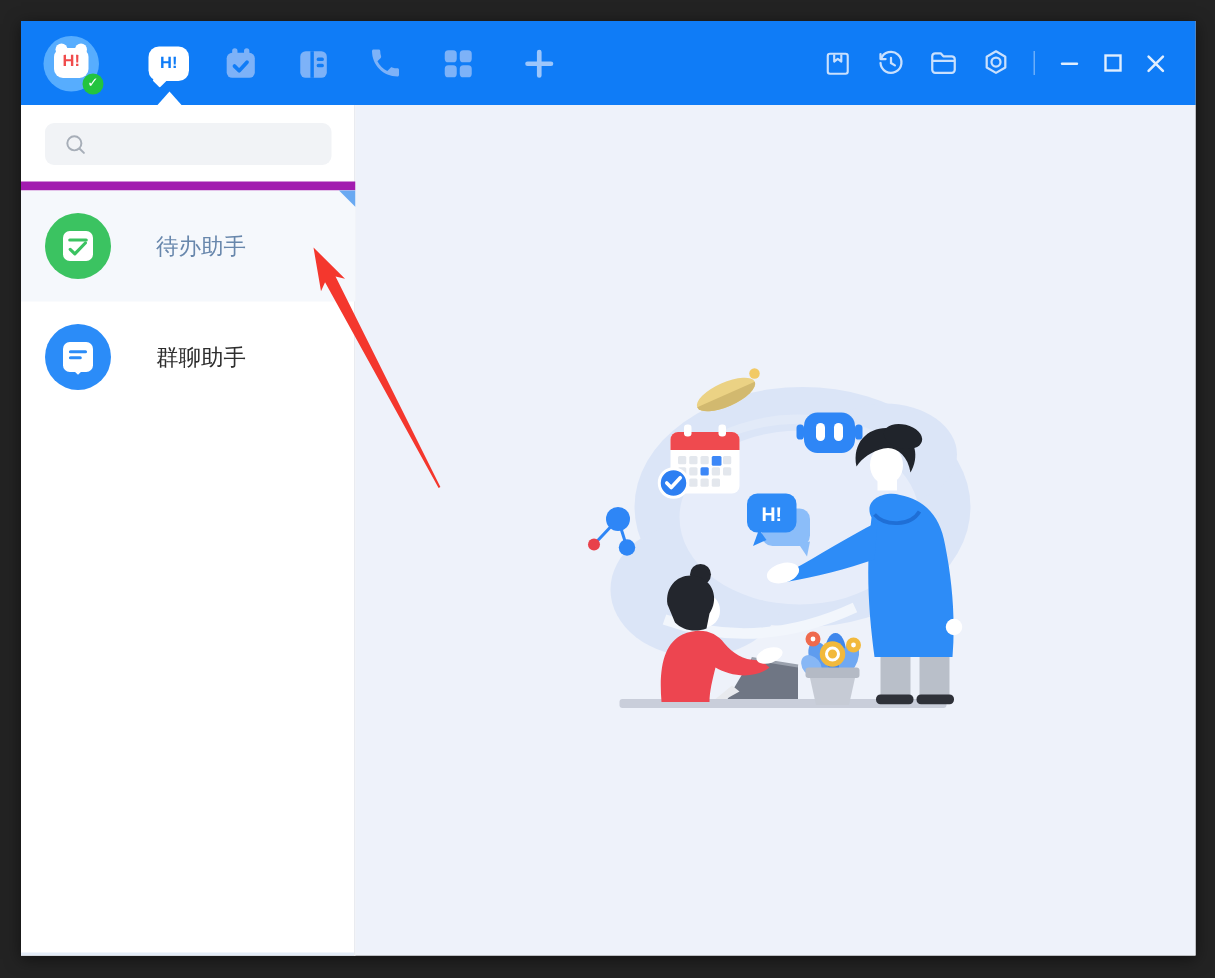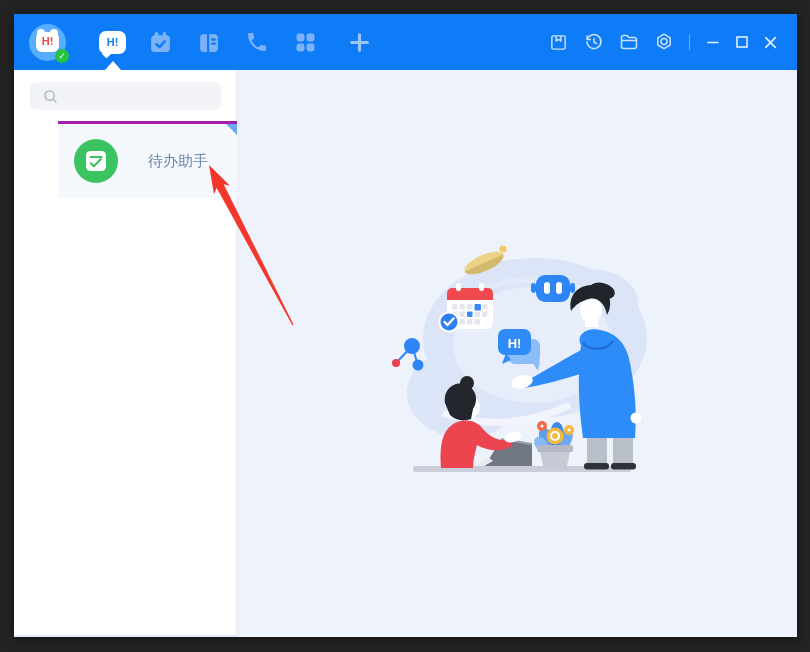--- a/index.html
+++ b/index.html
@@ -29,21 +29,21 @@
   .tb-right{margin-left:auto;display:flex;align-items:center;margin-right:12px;}
   .act-btn{width:22px;height:22px;display:grid;place-items:center;background:none;border:none;cursor:pointer;padding:0;margin:0 6.5px;}
   .tb-divider{width:1px;height:16px;background:rgba(255,255,255,.38);margin:0 8px;}
   .win-btn{width:22px;height:22px;display:grid;place-items:center;background:none;border:none;cursor:pointer;padding:0;margin:0 3.5px;}
   
   .content{display:flex;height:567px;}
   .sidebar{width:223px;background:var(--sidebar-bg);position:relative;box-shadow:inset -1px 0 0 #E9EBF0, inset 0 -2px 0 #E4ECF8;}
   .searchbox{position:relative;margin:12px 16px 0 16px;}
   .searchbox input{width:191px;height:28px;background:var(--search-bg);border:none;border-radius:6px;padding:0 10px 0 36px;font-size:13px;color:#333;outline:none;}
   .searchbox .mag{position:absolute;left:13px;top:7px;}
-  .chatlist{margin-top:11px;border-top:3px solid #a21caf;margin-left:44px;}
+  .chatlist{margin-top:11px;border-top:6px solid #a21caf;}
   .chat-item{height:74px;display:flex;align-items:center;padding-left:16px;position:relative;cursor:pointer;}
   .chat-item.selected{background:var(--selected-bg);}
   .corner-mark{position:absolute;top:0;right:0;width:0;height:0;border-top:11px solid #69A9F2;border-left:11px solid transparent;}
   .chat-ico{width:44px;height:44px;border-radius:50%;display:grid;place-items:center;flex:0 0 auto;}
   .chat-ico.green{background:var(--green);} .chat-ico.blue{background:var(--blue);}
   .chat-label{margin-left:30px;font-size:15px;color:var(--label);}
   .chat-item.selected .chat-label{color:var(--selected-label);}
   .main{flex:1;background:var(--main-bg);position:relative;}
   .illus{position:absolute;left:148px;top:163px;}
   
@@ -167,20 +167,31 @@
           <div class="chat-ico green">
             <svg width="24" height="24" viewBox="0 0 24 24">
               <rect x="2" y="2" width="20" height="20" rx="4.5" fill="#fff"></rect>
               <path d="M6.5 8h11" stroke="var(--green)" stroke-width="2.1" stroke-linecap="round"></path>
               <path d="M6.8 14.2l3.1 3.1 7-7.3" stroke="var(--green)" stroke-width="2.1" fill="none" stroke-linecap="round" stroke-linejoin="round"></path>
             </svg>
           </div>
           <span class="chat-label">待办助手</span>
         </div>
 
+        <div class="chat-item">
+          <div class="chat-ico blue">
+            <svg width="24" height="24" viewBox="0 0 24 24">
+              <rect x="2" y="2" width="20" height="20" rx="4.5" fill="#fff"></rect>
+              <path d="M7 8.5h10M7 12.5h6.5" stroke="var(--blue)" stroke-width="2.1" stroke-linecap="round"></path>
+              <path d="M9.5 21.5h5l-2.5 2.4z" fill="#fff"></path>
+              <rect x="9" y="16" width="6" height="4" rx="1" fill="#fff"></rect>
+            </svg>
+          </div>
+          <span class="chat-label">群聊助手</span>
+        </div>
       </div>
     </div>
 
     <div class="main">
 
       <svg class="illus" width="280" height="250" viewBox="0 0 280 250">
 
         <g>
           <ellipse cx="150" cy="105" rx="112" ry="80" fill="#DBE5F7"></ellipse>
           <ellipse cx="80" cy="160" rx="58" ry="45" fill="#DBE5F7"></ellipse>

